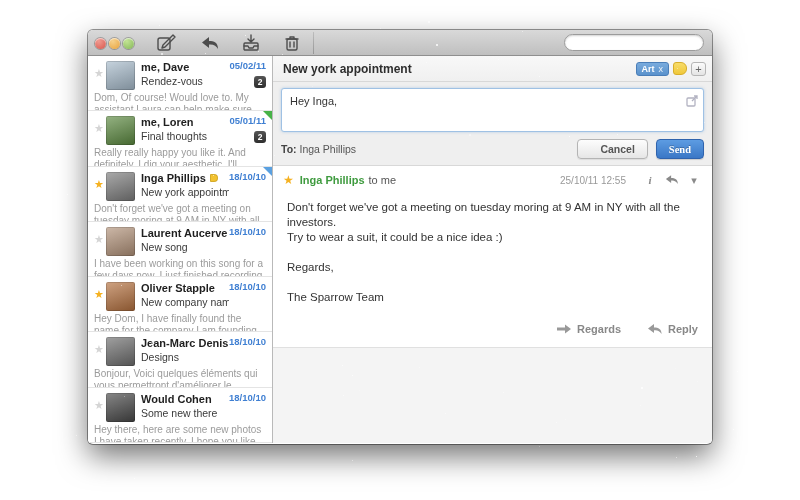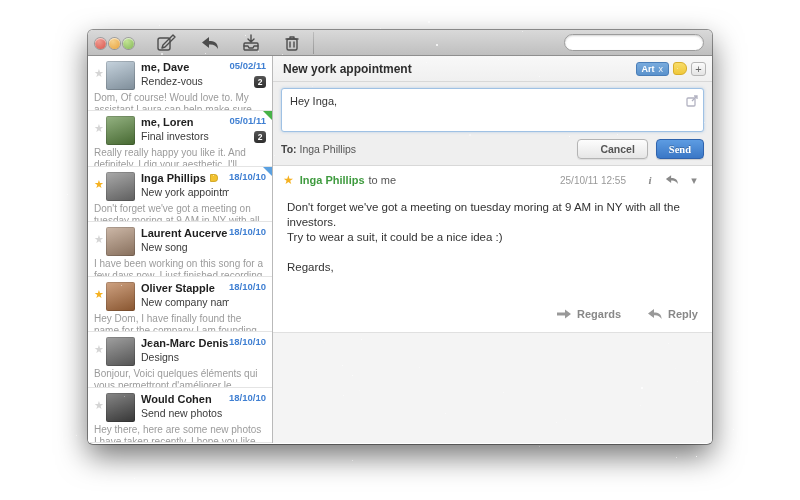--- a/index.html
+++ b/index.html
@@ -173,21 +173,21 @@
 
         <div class="row">
           <span class="corner-flag" style="border-top-color: rgb(71, 178, 71);"></span>
           <div class="row-top">
             <span class="star-icon">★</span>
             <span class="avatar" style="background-color: rgb(92, 138, 64);"></span>
             <div class="row-mid">
               <div class="sender-line">
                   <span class="sender">me, Loren</span>
                 </div>
-              <div class="subject">Final investors</div>
+              <div class="subject">Final thoughts</div>
             </div>
             <div class="row-right">
               <div class="date">05/01/11</div>
               <span class="unread-badge">2</span>
             </div>
           </div>
           <div class="preview">Really really happy you like it. And definitely, I dig your aesthetic, I'll…</div>
         </div>
 
         <div class="row">
@@ -269,21 +269,21 @@
 
         <div class="row">
 
           <div class="row-top">
             <span class="star-icon">★</span>
             <span class="avatar" style="background-color: rgb(71, 71, 71);"></span>
             <div class="row-mid">
               <div class="sender-line">
                   <span class="sender">Would Cohen</span>
                 </div>
-              <div class="subject">Send new photos</div>
+              <div class="subject">Some new there</div>
             </div>
             <div class="row-right">
               <div class="date">18/10/10</div>
 
             </div>
           </div>
           <div class="preview">Hey there, here are some new photos I have taken recently. I hope you like it.…</div>
         </div>
       </div>
 
@@ -329,20 +329,21 @@
                 </svg>
             </span>
             <span class="hdr-ic">▾</span>
           </div>
           <div id="msg-body">
             <div>Don't forget we've got a meeting on tuesday moring at 9 AM in NY with all the investors.</div>
             <div>Try to wear a suit, it could be a nice idea :)</div>
             <div class="gap"></div>
             <div>Regards,</div>
             <div class="gap"></div>
+            <div>The Sparrow Team</div>
           </div>
           <div id="msg-actions">
             <span class="action-btn">
               <svg viewBox="0 0 16 12">
                   <path d="M1 4.5 h8 V1.5 L15 6 L9 10.5 V7.5 H1 Z"></path>
                 </svg>
               <span>Regards</span>
             </span>
             <span class="action-btn">
               <svg viewBox="0 0 16 12">

